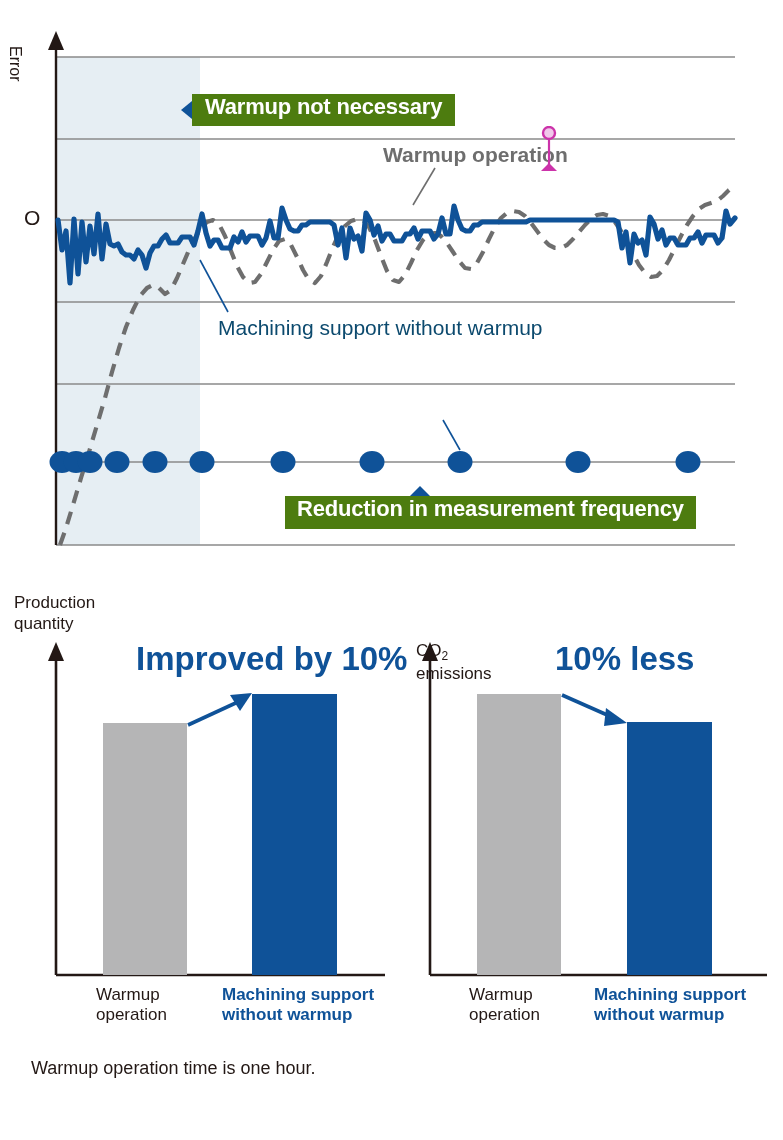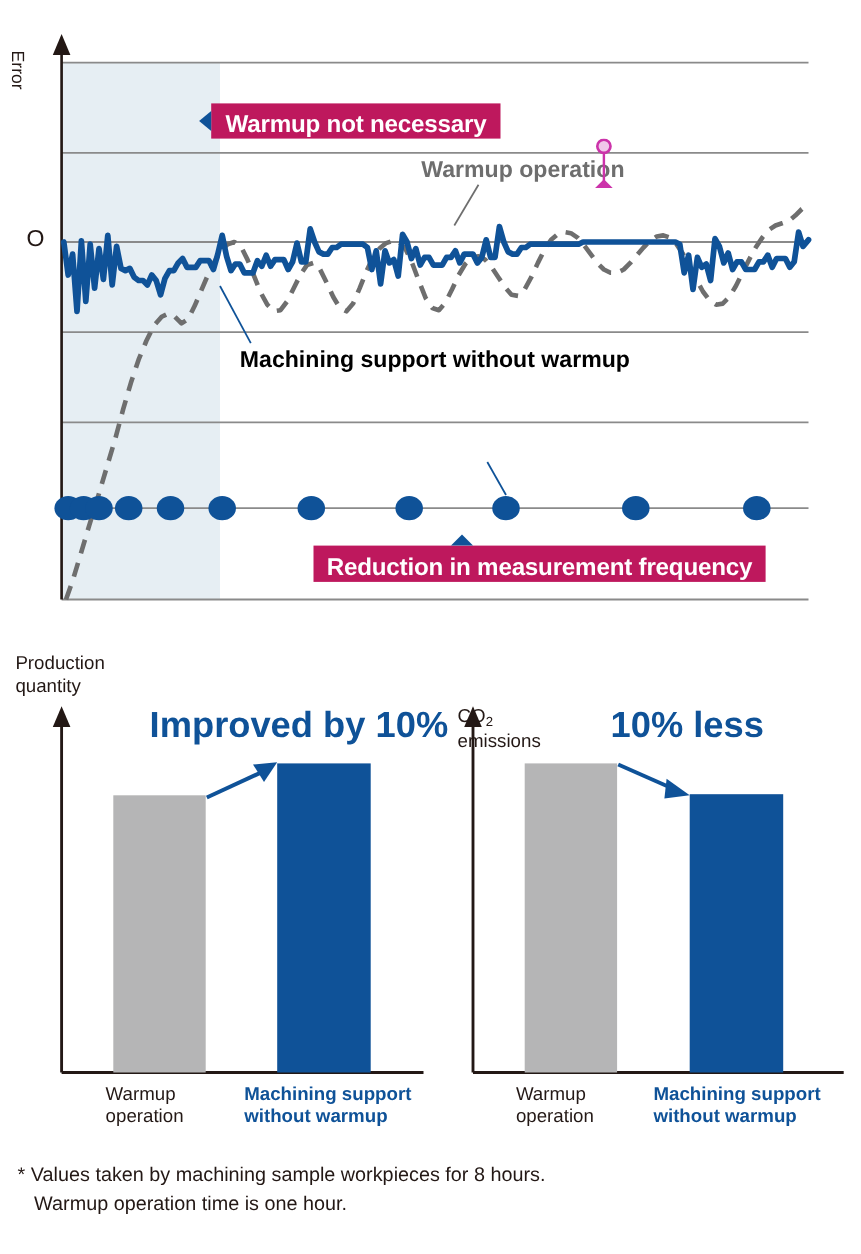--- a/index.html
+++ b/index.html
@@ -38,26 +38,26 @@
   #zero-label {
     position: absolute;
     left: 24px; top: 206px;
     font-size: 21px;
     color: #231815;
   }
 
   
   .banner {
     position: absolute;
-    background: #be185d;
+    background: #4d7c0f;
     color: #ffffff;
     font-weight: bold;
     letter-spacing: -0.2px;
     display: flex;
-    align-items: flex-end;
+    align-items: flex-start;
   }
   #banner-warmup {
     left: 192px; top: 94px;
     height: 32px;
     padding: 0 13px 0 13px;
     font-size: 22px;
   }
   #banner-warmup .notch {
     position: absolute;
     left: -11px; top: 50%;
@@ -87,22 +87,22 @@
     position: absolute;
     left: 383px; top: 143px;
     font-size: 21px;
     font-weight: bold;
     color: #6e6e6e;
   }
   #label-machining {
     position: absolute;
     left: 218px; top: 316px;
     font-size: 21px;
-    font-weight: bold;
-    color: #000000;
+    font-weight: normal;
+    color: #0c4a6e;
   }
   #label-touchprobe {
     position: absolute;
     left: 345px; top: 396px;
     font-size: 21px;
     font-weight: bold;
     color: #0f5298;
   }
 
   
@@ -324,17 +324,16 @@
   <div class="cat-label cat-gray" style="left:469px; top:985px; width:100px;">
     <span>Warmup</span><br>
     <span>operation</span>
   </div>
   <div class="cat-label cat-blue" style="left:594px; top:985px; width:150px;">
     <span>Machining support</span><br>
     <span>without warmup</span>
   </div>
 
   <div id="footnote">
-    <span>* Values taken by machining sample workpieces for 8 hours.</span>
     <span class="fn-line2">Warmup operation time is one hour.</span>
   </div>
 
 </div>
 
 </body></html>

